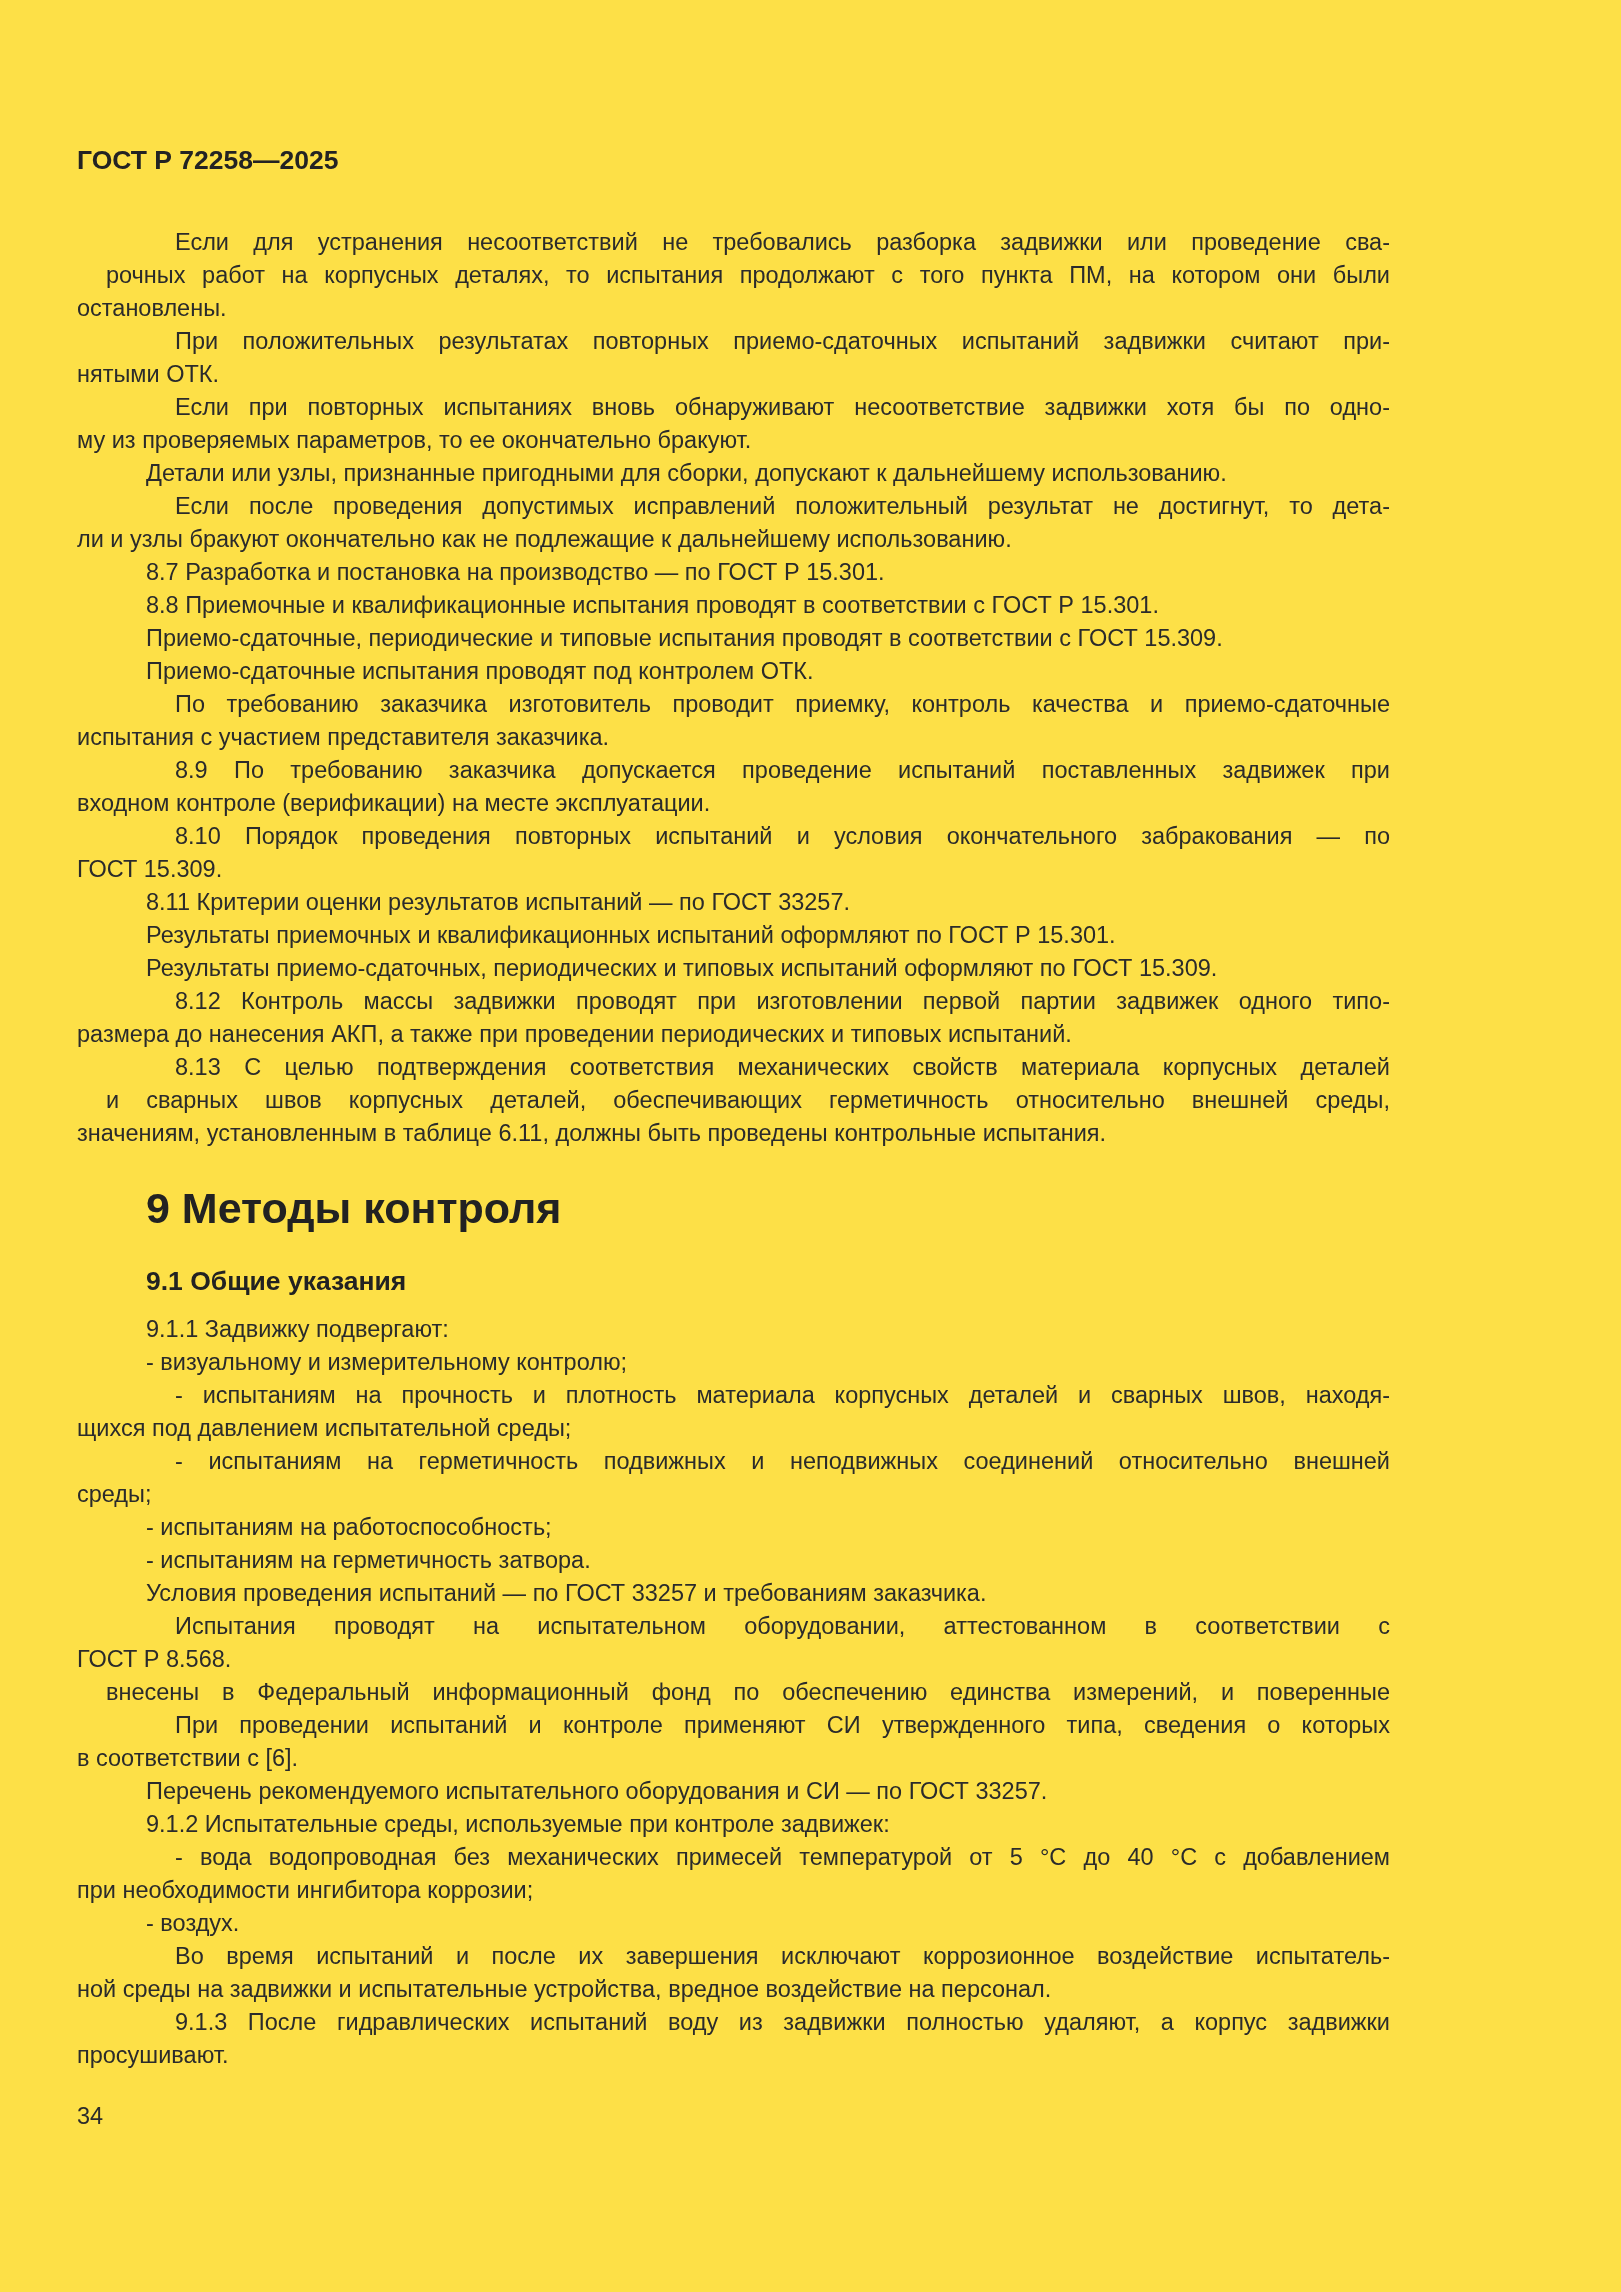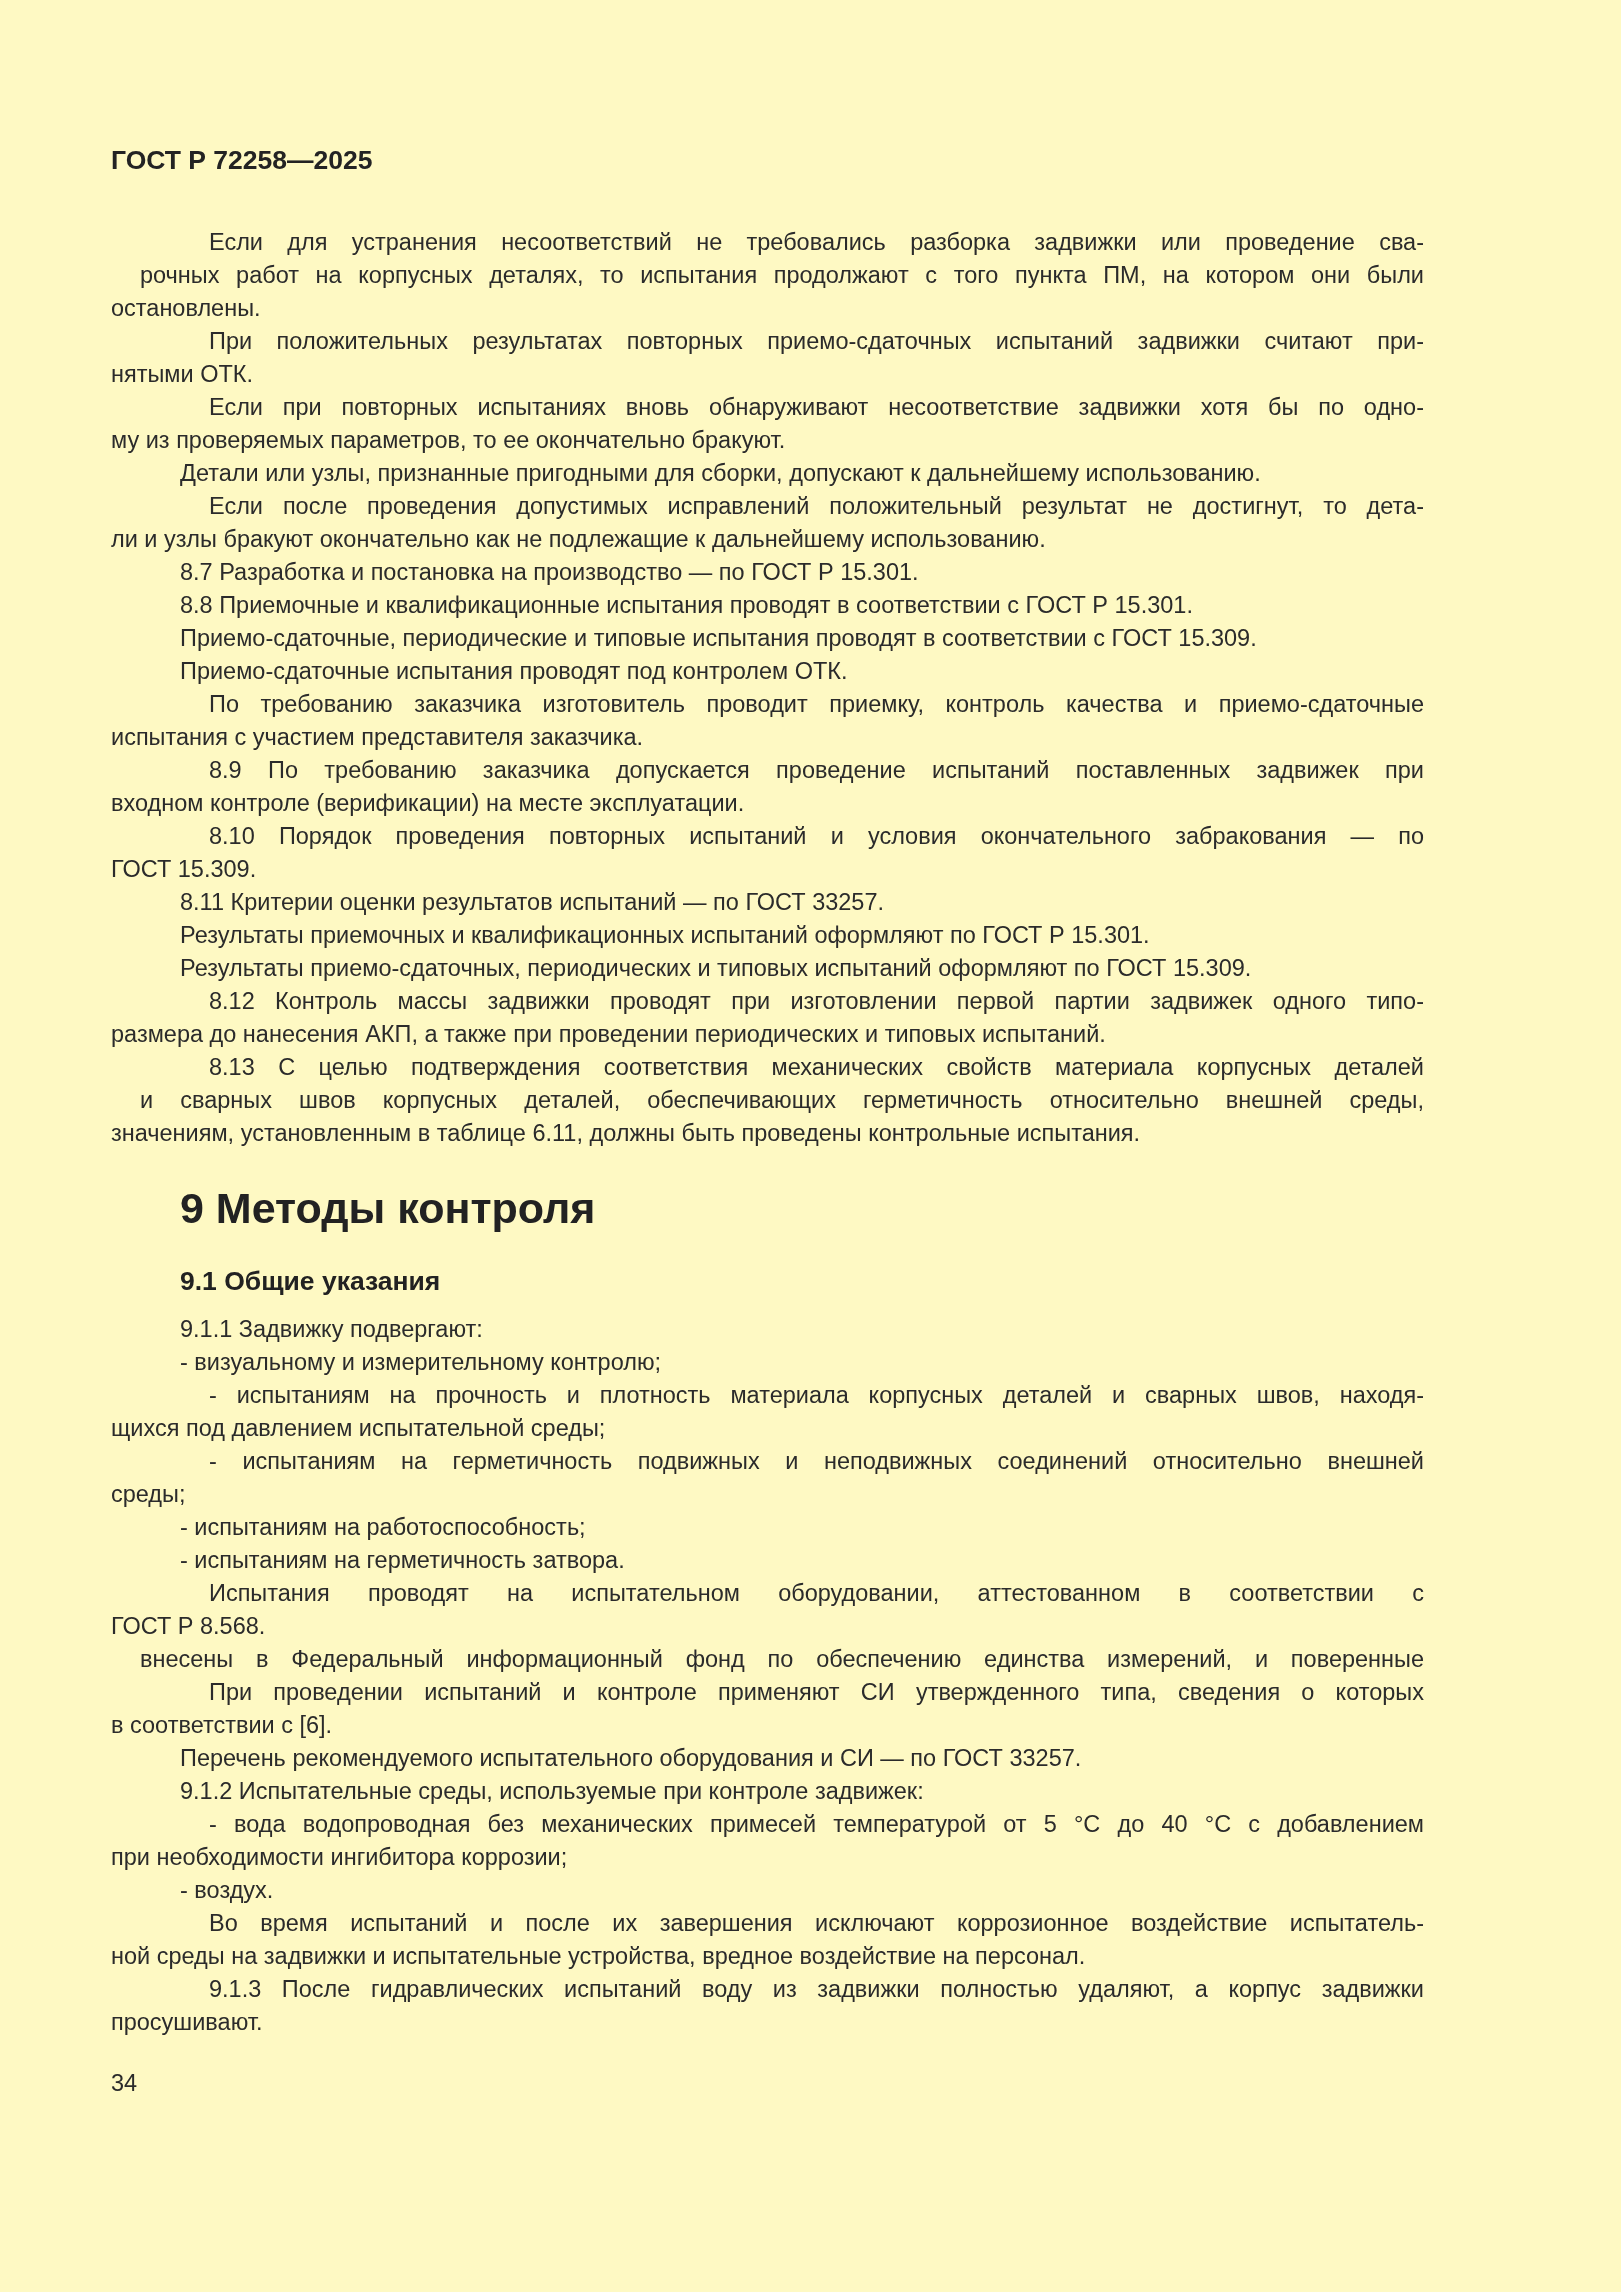--- a/index.html
+++ b/index.html
@@ -4,23 +4,23 @@
 <style>
   html, body {
     margin: 0;
     padding: 0;
     background: #e8e8e8;
   }
   .page {
     position: relative;
     width: 1621px;
     height: 2293px;
-    background: #fef9c3;
+    background: #fde047;
     box-sizing: border-box;
-    padding: 147px 115px 0 111px;
+    padding: 147px 115px 0 77px;
     font-family: "Liberation Sans", sans-serif;
     color: #2b2b2b;
     overflow: hidden;
   }
   .doc-header {
     font-size: 26.5px;
     line-height: 26.5px;
     font-weight: bold;
     color: #232323;
     margin: 0 0 52px 0;
@@ -159,20 +159,23 @@
         <div class="line first just">- испытаниям на герметичность подвижных и неподвижных соединений относительно внешней</div>
         <div class="line">среды;</div>
       </div>
       <div class="block p">
         <div class="line first">- испытаниям на работоспособность;</div>
       </div>
       <div class="block p">
         <div class="line first">- испытаниям на герметичность затвора.</div>
       </div>
       <div class="block p">
+        <div class="line first">Условия проведения испытаний — по ГОСТ 33257 и требованиям заказчика.</div>
+      </div>
+      <div class="block p">
         <div class="line first just">Испытания проводят на испытательном оборудовании, аттестованном в соответствии с</div>
         <div class="line">ГОСТ Р 8.568.</div>
       </div>
       <div class="block p">
         <div class="line just">внесены в Федеральный информационный фонд по обеспечению единства измерений, и поверенные</div>
         <div class="line first just">При проведении испытаний и контроле применяют СИ утвержденного типа, сведения о которых</div>
         <div class="line">в соответствии с [6].</div>
       </div>
       <div class="block p">
         <div class="line first">Перечень рекомендуемого испытательного оборудования и СИ — по ГОСТ 33257.</div>

